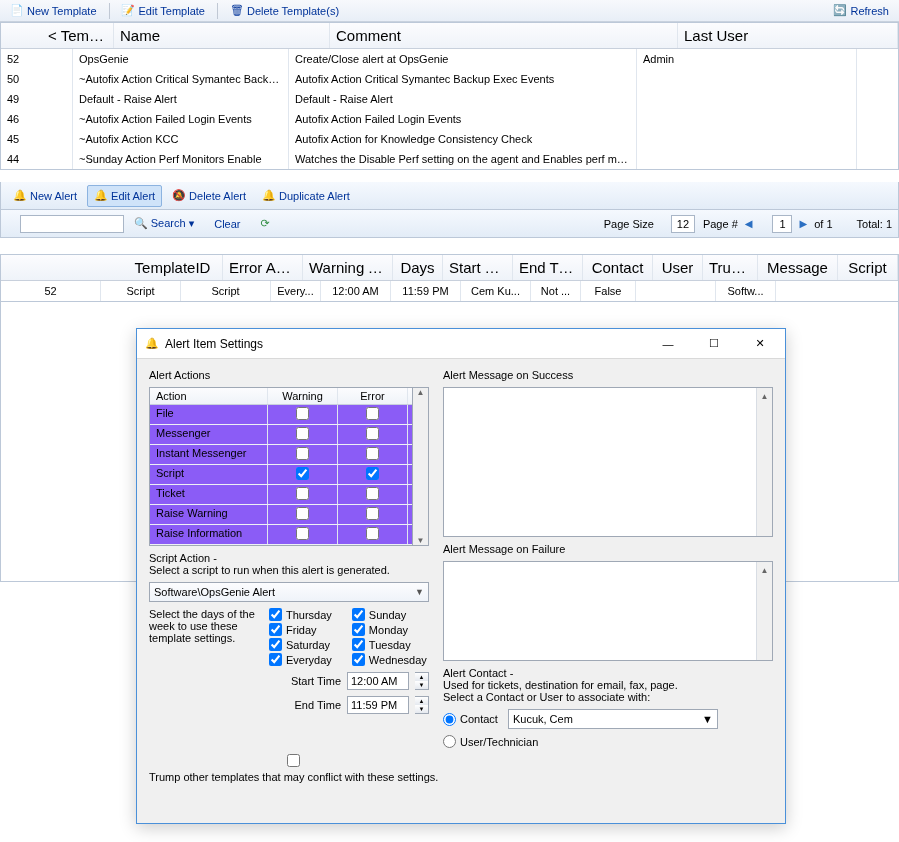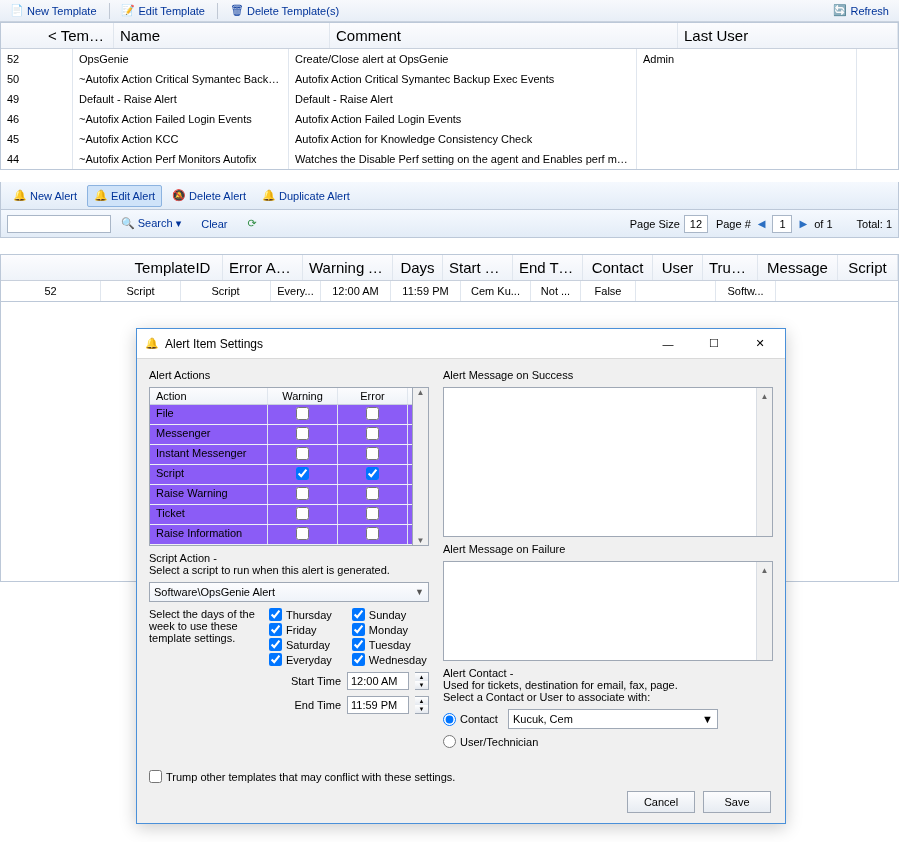--- a/index.html
+++ b/index.html
@@ -16,21 +16,21 @@
 .grid-row { display:flex; font-size:11px; }
 .templates .col.id { width:72px; }
 .templates .col.name { width:216px; }
 .templates .col.comment { width:348px; }
 .templates .col.user { width:220px; }
 .scroll-x { overflow-x:scroll; overflow-y:hidden; height:12px; }
 .alertbar { display:flex; align-items:center; gap:2px; padding:3px 6px; background: linear-gradient(#f5f9fe,#e3ecf7); border:1px solid #bcc8d8; border-top:none; height:28px; }
 .alertbar .btn { display:flex; align-items:center; gap:3px; padding:3px 6px; cursor:pointer; color:#003399; }
 .alertbar .btn.active { background:#cfe3f9; border:1px solid #8cb3e0; border-radius:2px; }
 .searchbar { display:flex; align-items:center; gap:4px; padding:3px 6px; background: linear-gradient(#f5f9fe,#e3ecf7); border:1px solid #bcc8d8; border-top:none; height:28px; }
-.searchbar input[type=text] { height:18px; border:1px solid #a9b6c7; font-size:11px; padding:1px 3px; }
+.searchbar input[type=text] { height:18px; border:1px solid #a9b6c7; font-size:11px; padding:1px 3px;margin-left:13px; }
 .searchbar .spacer { flex:1; }
 .pagesize { width:24px; text-align:center; }
 .pagenum { width:20px; text-align:center; }
 .btn9 { padding:1px 6px; cursor:pointer; color:#003399; }
 .alerts .col { text-align:center; }
 .alerts .col.tid { width:100px; }
 .alerts .col.ea { width:80px; }
 .alerts .col.wa { width:90px; }
 .alerts .col.days { width:50px; }
 .alerts .col.st { width:70px; }
@@ -69,21 +69,21 @@
 .time-in { width:62px; height:18px; border:1px solid #9fa8b5; font-size:11px; padding:1px 3px; }
 .spin { width:14px; height:18px; border:1px solid #9fa8b5; border-left:none; display:flex; flex-direction:column; }
 .spin div { flex:1; display:flex; align-items:center; justify-content:center; font-size:6px; background:linear-gradient(#fff,#e5e9ef); cursor:pointer; }
 .txtarea { border:1px solid #9fa8b5; background:#fff; position:relative; }
 .txtarea .sbar { position:absolute; right:0; top:0; bottom:0; width:16px; background:#f0f0f0; border-left:1px solid #d8dde4; }
 .txtarea .up,.txtarea .down { height:16px; display:flex; align-items:center; justify-content:center; font-size:8px; color:#666; }
 .radio-row { display:flex; align-items:center; gap:4px; }
 .select { border:1px solid #9fa8b5; background:#fff; height:20px; display:flex; align-items:center; padding:0 4px; justify-content:space-between; cursor:pointer; width:210px; }
 .modal-footer { position:absolute; bottom:10px; right:14px; display:flex; gap:8px; }
 .winbtn { width:68px; height:22px; border:1px solid #9fa8b5; background:linear-gradient(#fcfcfe,#e7ecf2); cursor:pointer; font-size:11px; }
-.trump-row { position:absolute; bottom:40px; left:12px; display:flex; align-items:center; gap:4px; }
+.trump-row { position:absolute; bottom:40px; left:12px; display:flex; align-items:center; gap:4px;flex-direction:column; }
 .arrow-nav { color:#2b6fc2; cursor:pointer; padding:0 3px; font-size:10px; }
 </style>
 </head>
 <body>
 
 <div class="toolbar">
   <div class="btn">
       <span class="ico">📄</span>
       <span>New Template</span>
     </div>
@@ -137,21 +137,21 @@
         <div class="col user"></div>
       </div>
       <div class="grid-row">
         <div class="col id">45</div>
         <div class="col name">~Autofix Action KCC</div>
         <div class="col comment">Autofix Action for Knowledge Consistency Check</div>
         <div class="col user"></div>
       </div>
       <div class="grid-row">
         <div class="col id">44</div>
-        <div class="col name">~Autofix Action Perf Monitors Autofix</div>
+        <div class="col name">~Sunday Action Perf Monitors Enable</div>
         <div class="col comment">Watches the Disable Perf setting on the agent and Enables perf mo...</div>
         <div class="col user"></div>
       </div>
       <div class="grid-row">
         <div class="col id">43</div>
         <div class="col name">~Autofix Action Perf Monitors Disable</div>
         <div class="col comment">Watches for Disable Perf setting on the agent and Disables perf mo...</div>
         <div class="col user"></div>
       </div>
     </div>
@@ -268,26 +268,26 @@
                 <div class="acol aname">Instant Messenger</div>
                 <div class="acol awarn"><input type="checkbox" class="chk" style=""></div>
                 <div class="acol aerr"><input type="checkbox" class="chk" style=""></div>
               </div>
               <div class="actions-row">
                 <div class="acol aname">Script</div>
                 <div class="acol awarn"><input type="checkbox" class="chk" checked="" style=""></div>
                 <div class="acol aerr"><input type="checkbox" class="chk" checked="" style=""></div>
               </div>
               <div class="actions-row">
+                <div class="acol aname">Ticket</div>
+                <div class="acol awarn"><input type="checkbox" class="chk" style=""></div>
+                <div class="acol aerr"><input type="checkbox" class="chk" style=""></div>
+              </div>
+              <div class="actions-row">
                 <div class="acol aname">Raise Warning</div>
-                <div class="acol awarn"><input type="checkbox" class="chk" style=""></div>
-                <div class="acol aerr"><input type="checkbox" class="chk" style=""></div>
-              </div>
-              <div class="actions-row">
-                <div class="acol aname">Ticket</div>
                 <div class="acol awarn"><input type="checkbox" class="chk" style=""></div>
                 <div class="acol aerr"><input type="checkbox" class="chk" style=""></div>
               </div>
               <div class="actions-row">
                 <div class="acol aname">Raise Information</div>
                 <div class="acol awarn"><input type="checkbox" class="chk" style=""></div>
                 <div class="acol aerr"><input type="checkbox" class="chk" style=""></div>
               </div>
             </div>
         </div>
@@ -399,17 +399,13 @@
           <span>User/Technician</span>
         </label>
     </div>
   </div>
 
   <div class="trump-row">
     <input type="checkbox" class="chk" style="">
     <span>Trump other templates that may conflict with these settings.</span>
   </div>
 
-  <div class="modal-footer">
-    <button class="winbtn">Cancel</button>
-    <button class="winbtn">Save</button>
-  </div>
 </div>
 
 </body></html>

